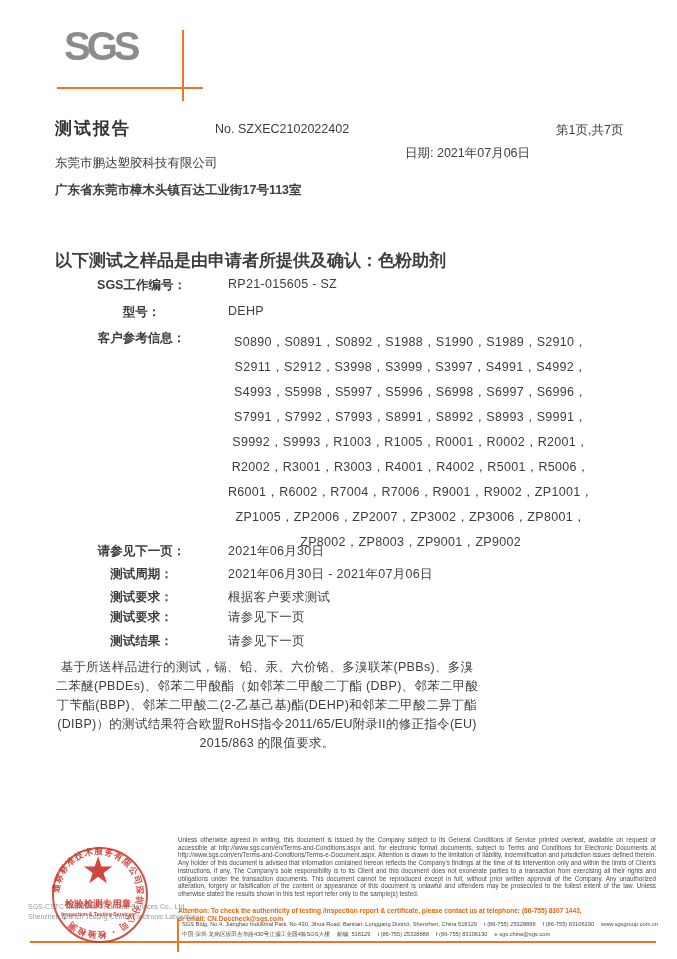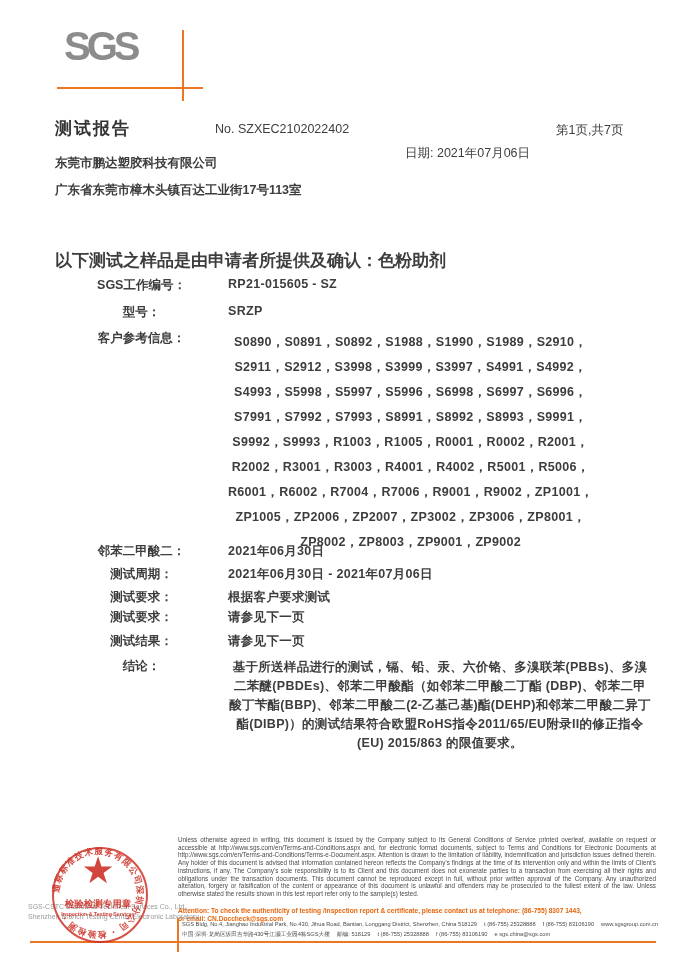--- a/index.html
+++ b/index.html
@@ -12,28 +12,28 @@
              letter-spacing:-4px;line-height:1;font-family:"Liberation Sans",sans-serif;}
   .logo-hline{left:57px;top:87px;width:146px;height:2px;background:#ee7623;}
   .logo-vline{left:182px;top:30px;width:2px;height:71px;background:#ee7623;}
 
   
   .doc-title{left:55px;top:117px;font-size:17px;font-weight:700;letter-spacing:2px;color:#333;}
   .report-no{left:215px;top:122px;font-size:12.5px;}
   .report-date{left:405px;top:128px;font-size:12.5px;margin-top:17px;}
   .page-info{left:556px;top:122px;font-size:12.5px;}
 
-  .applicant-name{left:55px;top:155px;font-size:12.5px;font-weight:700;text-align:right;}
+  .applicant-name{left:55px;top:155px;font-size:12.5px;font-weight:400;text-align:right;}
   .applicant-addr{left:55px;top:182px;font-size:12.5px;font-weight:600;}
 
   .intro{left:55px;top:249px;font-size:17px;font-weight:600;}
 
   .frow{position:absolute;left:55px;display:flex;align-items:flex-start;text-align:center;}
   .frow .lab{width:173px;flex:0 0 173px;font-size:12.5px;font-weight:600;}
-  .frow .val{font-size:12.5px;font-weight:700;color:#3d3d3d;letter-spacing:.3px;}
+  .frow .val{font-size:12.5px;font-weight:400;color:#3d3d3d;letter-spacing:.3px;}
   .codes div{line-height:25px;height:25px;}
   .conclusion-val{width:424px;line-height:19px;letter-spacing:0;}
 
   
   .disclaimer{left:178px;top:836px;width:478px;font-size:6.3px;line-height:7.7px;
               text-align:justify;color:#4a4a4a;}
   .attention{left:178px;top:907px;width:478px;font-size:6.6px;font-weight:700;
              color:#e4660e;line-height:7.6px;}
   .addr-row{position:absolute;left:182px;font-size:5.7px;color:#4a4a4a;white-space:nowrap;
             display:flex;gap:7px;align-items:baseline;}
@@ -76,40 +76,40 @@
 
   <div class="abs intro">以下测试之样品是由申请者所提供及确认：色粉助剂</div>
 
   <div class="frow" style="top:277px">
     <div class="lab">SGS工作编号：</div>
     <div class="val">RP21-015605 - SZ</div>
   </div>
 
   <div class="frow" style="top:304px">
     <div class="lab">型号：</div>
-    <div class="val">SRZP</div>
+    <div class="val">DEHP</div>
   </div>
 
   <div class="frow" style="top:330px">
     <div class="lab">客户参考信息：</div>
     <div class="val codes">
       <div>S0890，S0891，S0892，S1988，S1990，S1989，S2910，</div>
       <div>S2911，S2912，S3998，S3999，S3997，S4991，S4992，</div>
       <div>S4993，S5998，S5997，S5996，S6998，S6997，S6996，</div>
       <div>S7991，S7992，S7993，S8991，S8992，S8993，S9991，</div>
       <div>S9992，S9993，R1003，R1005，R0001，R0002，R2001，</div>
       <div>R2002，R3001，R3003，R4001，R4002，R5001，R5006，</div>
       <div>R6001，R6002，R7004，R7006，R9001，R9002，ZP1001，</div>
       <div>ZP1005，ZP2006，ZP2007，ZP3002，ZP3006，ZP8001，</div>
       <div>ZP8002，ZP8003，ZP9001，ZP9002</div>
     </div>
   </div>
 
   <div class="frow" style="top:543px">
-    <div class="lab">邻苯二甲酸二：</div>
+    <div class="lab">请参见下一页：</div>
     <div class="val">2021年06月30日</div>
   </div>
 
   <div class="frow" style="top:566px">
     <div class="lab">测试周期：</div>
     <div class="val">2021年06月30日 - 2021年07月06日</div>
   </div>
 
   <div class="frow" style="top:589px">
     <div class="lab">测试要求：</div>
@@ -120,21 +120,20 @@
     <div class="lab">测试要求：</div>
     <div class="val">请参见下一页</div>
   </div>
 
   <div class="frow" style="top:633px">
     <div class="lab">测试结果：</div>
     <div class="val">请参见下一页</div>
   </div>
 
   <div class="frow" style="top:658px">
-    <div class="lab">结论：</div>
     <div class="val conclusion-val">基于所送样品进行的测试，镉、铅、汞、六价铬、多溴联苯(PBBs)、多溴二苯醚(PBDEs)、邻苯二甲酸酯（如邻苯二甲酸二丁酯 (DBP)、邻苯二甲酸丁苄酯(BBP)、邻苯二甲酸二(2-乙基己基)酯(DEHP)和邻苯二甲酸二异丁酯(DIBP)）的测试结果符合欧盟RoHS指令2011/65/EU附录II的修正指令(EU) 2015/863 的限值要求。</div>
   </div>
 
   <div class="abs lab-name">SGS-CSTC Standards Technical Services Co., Ltd.</div>
   <div class="abs lab-name2">Shenzhen Branch Testing Center Electronic Laboratory</div>
 
   <div class="abs seal">
     <div class="seal-ring"></div>
     <svg class="seal-svg" viewBox="0 0 100 100">
       <defs>

